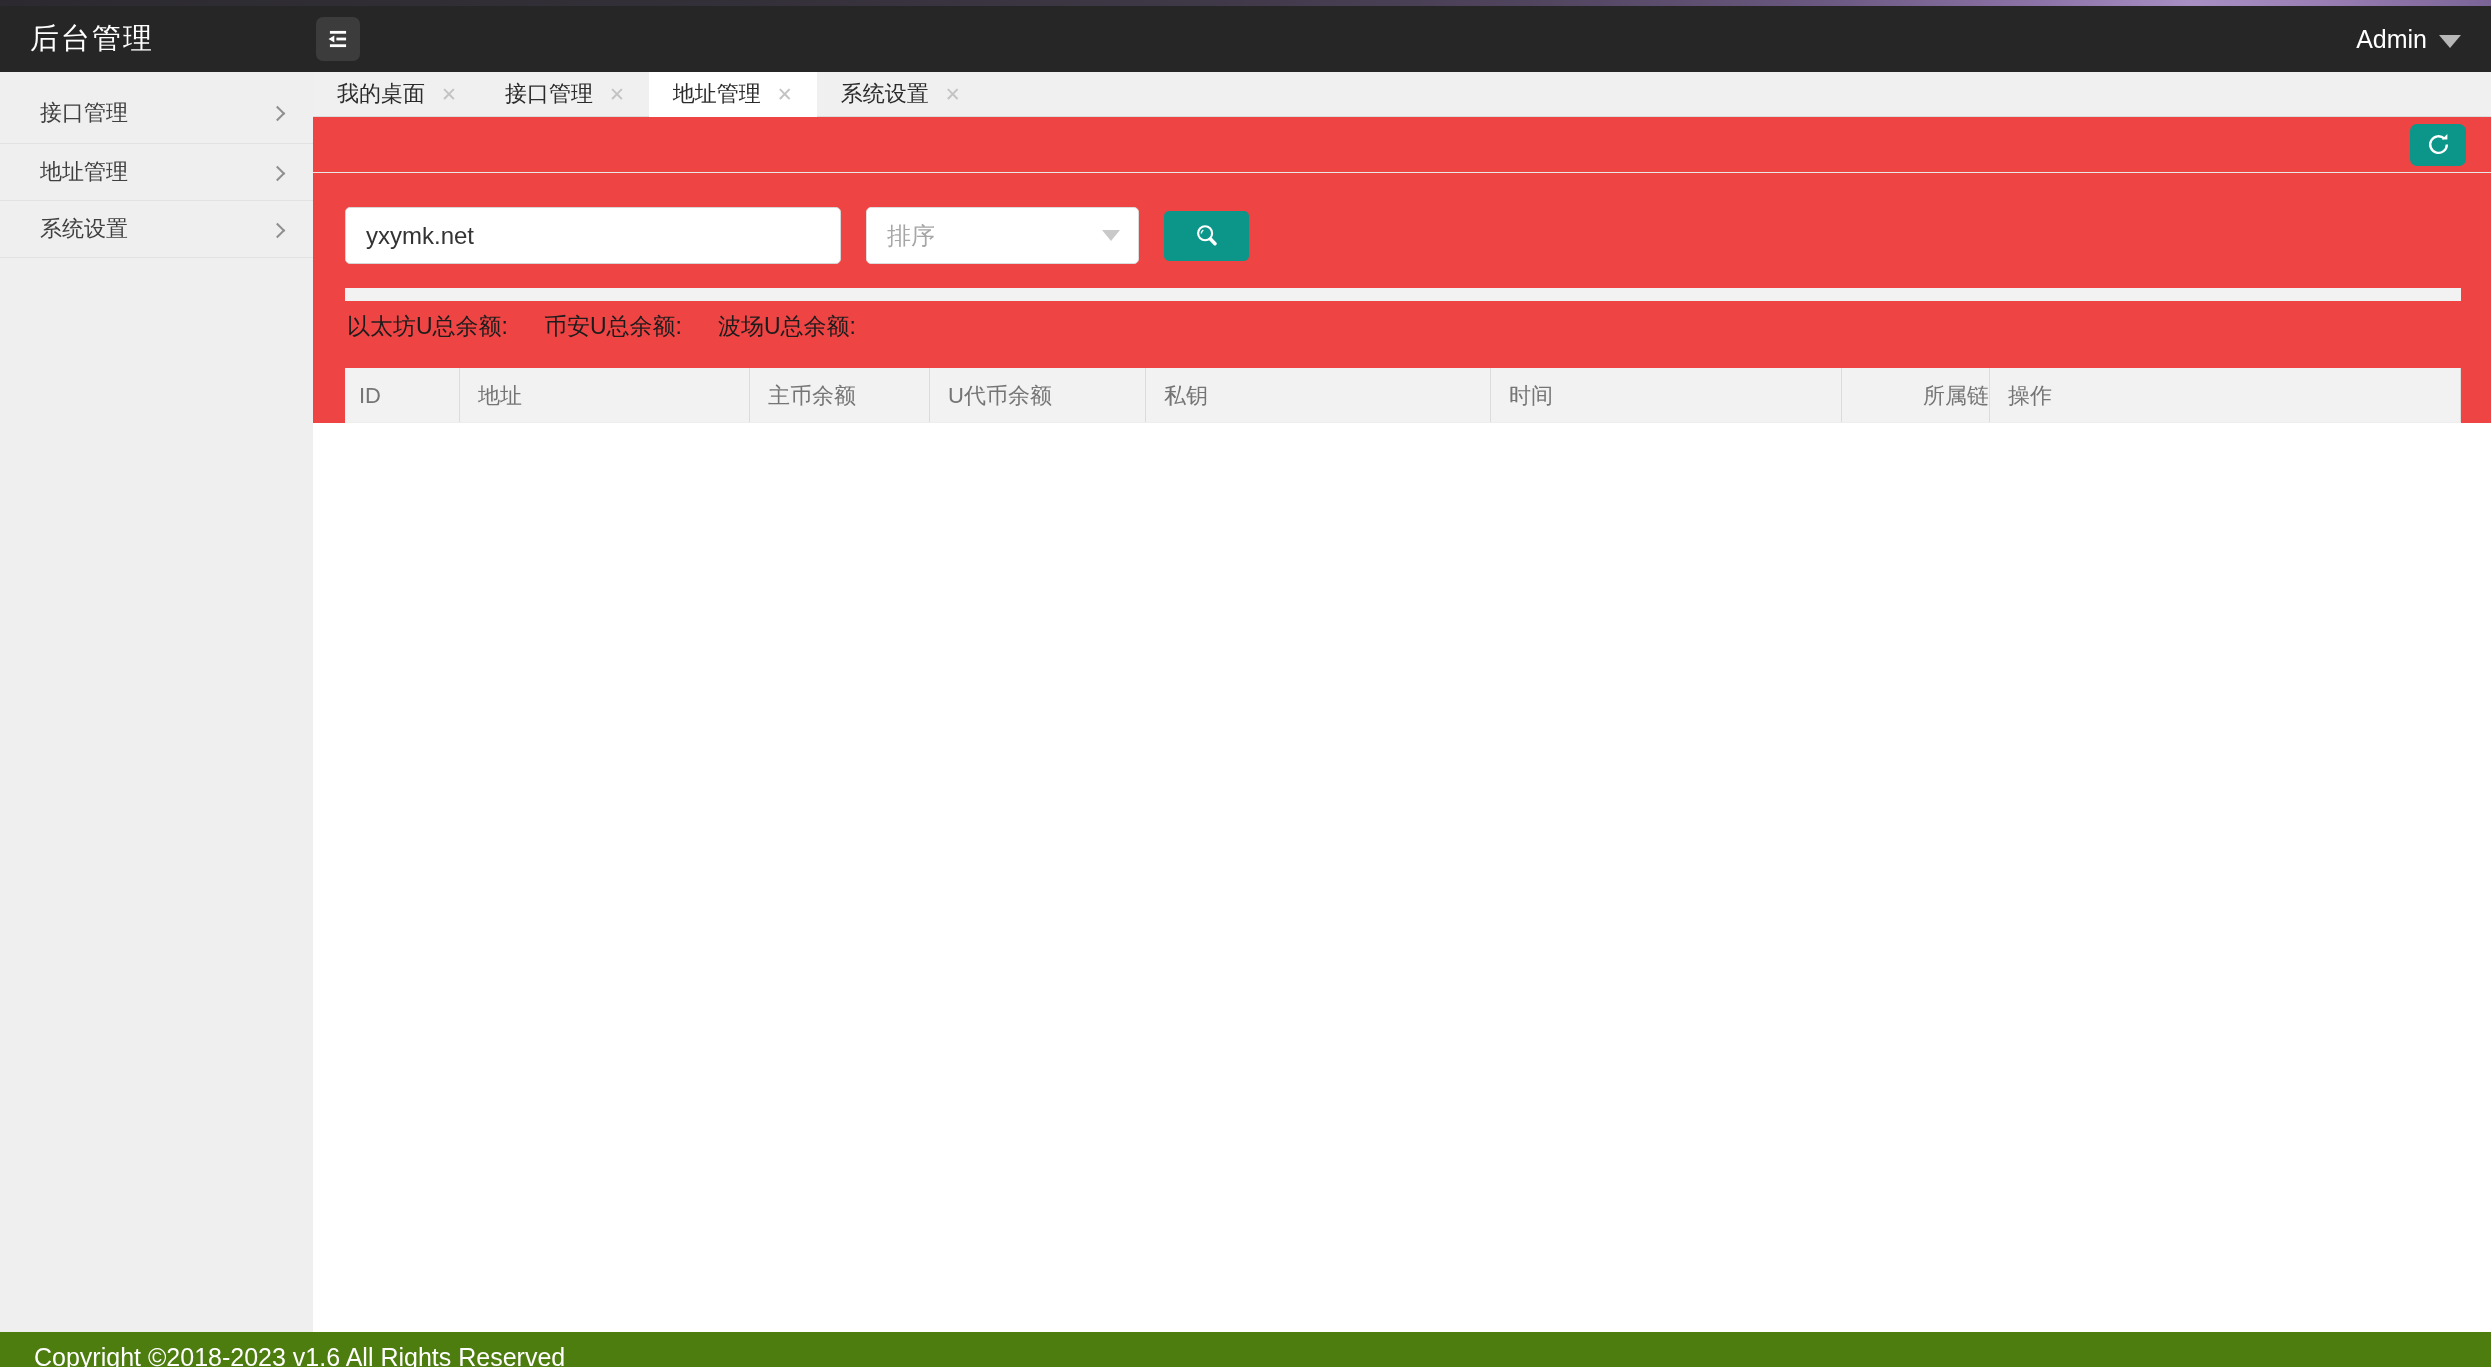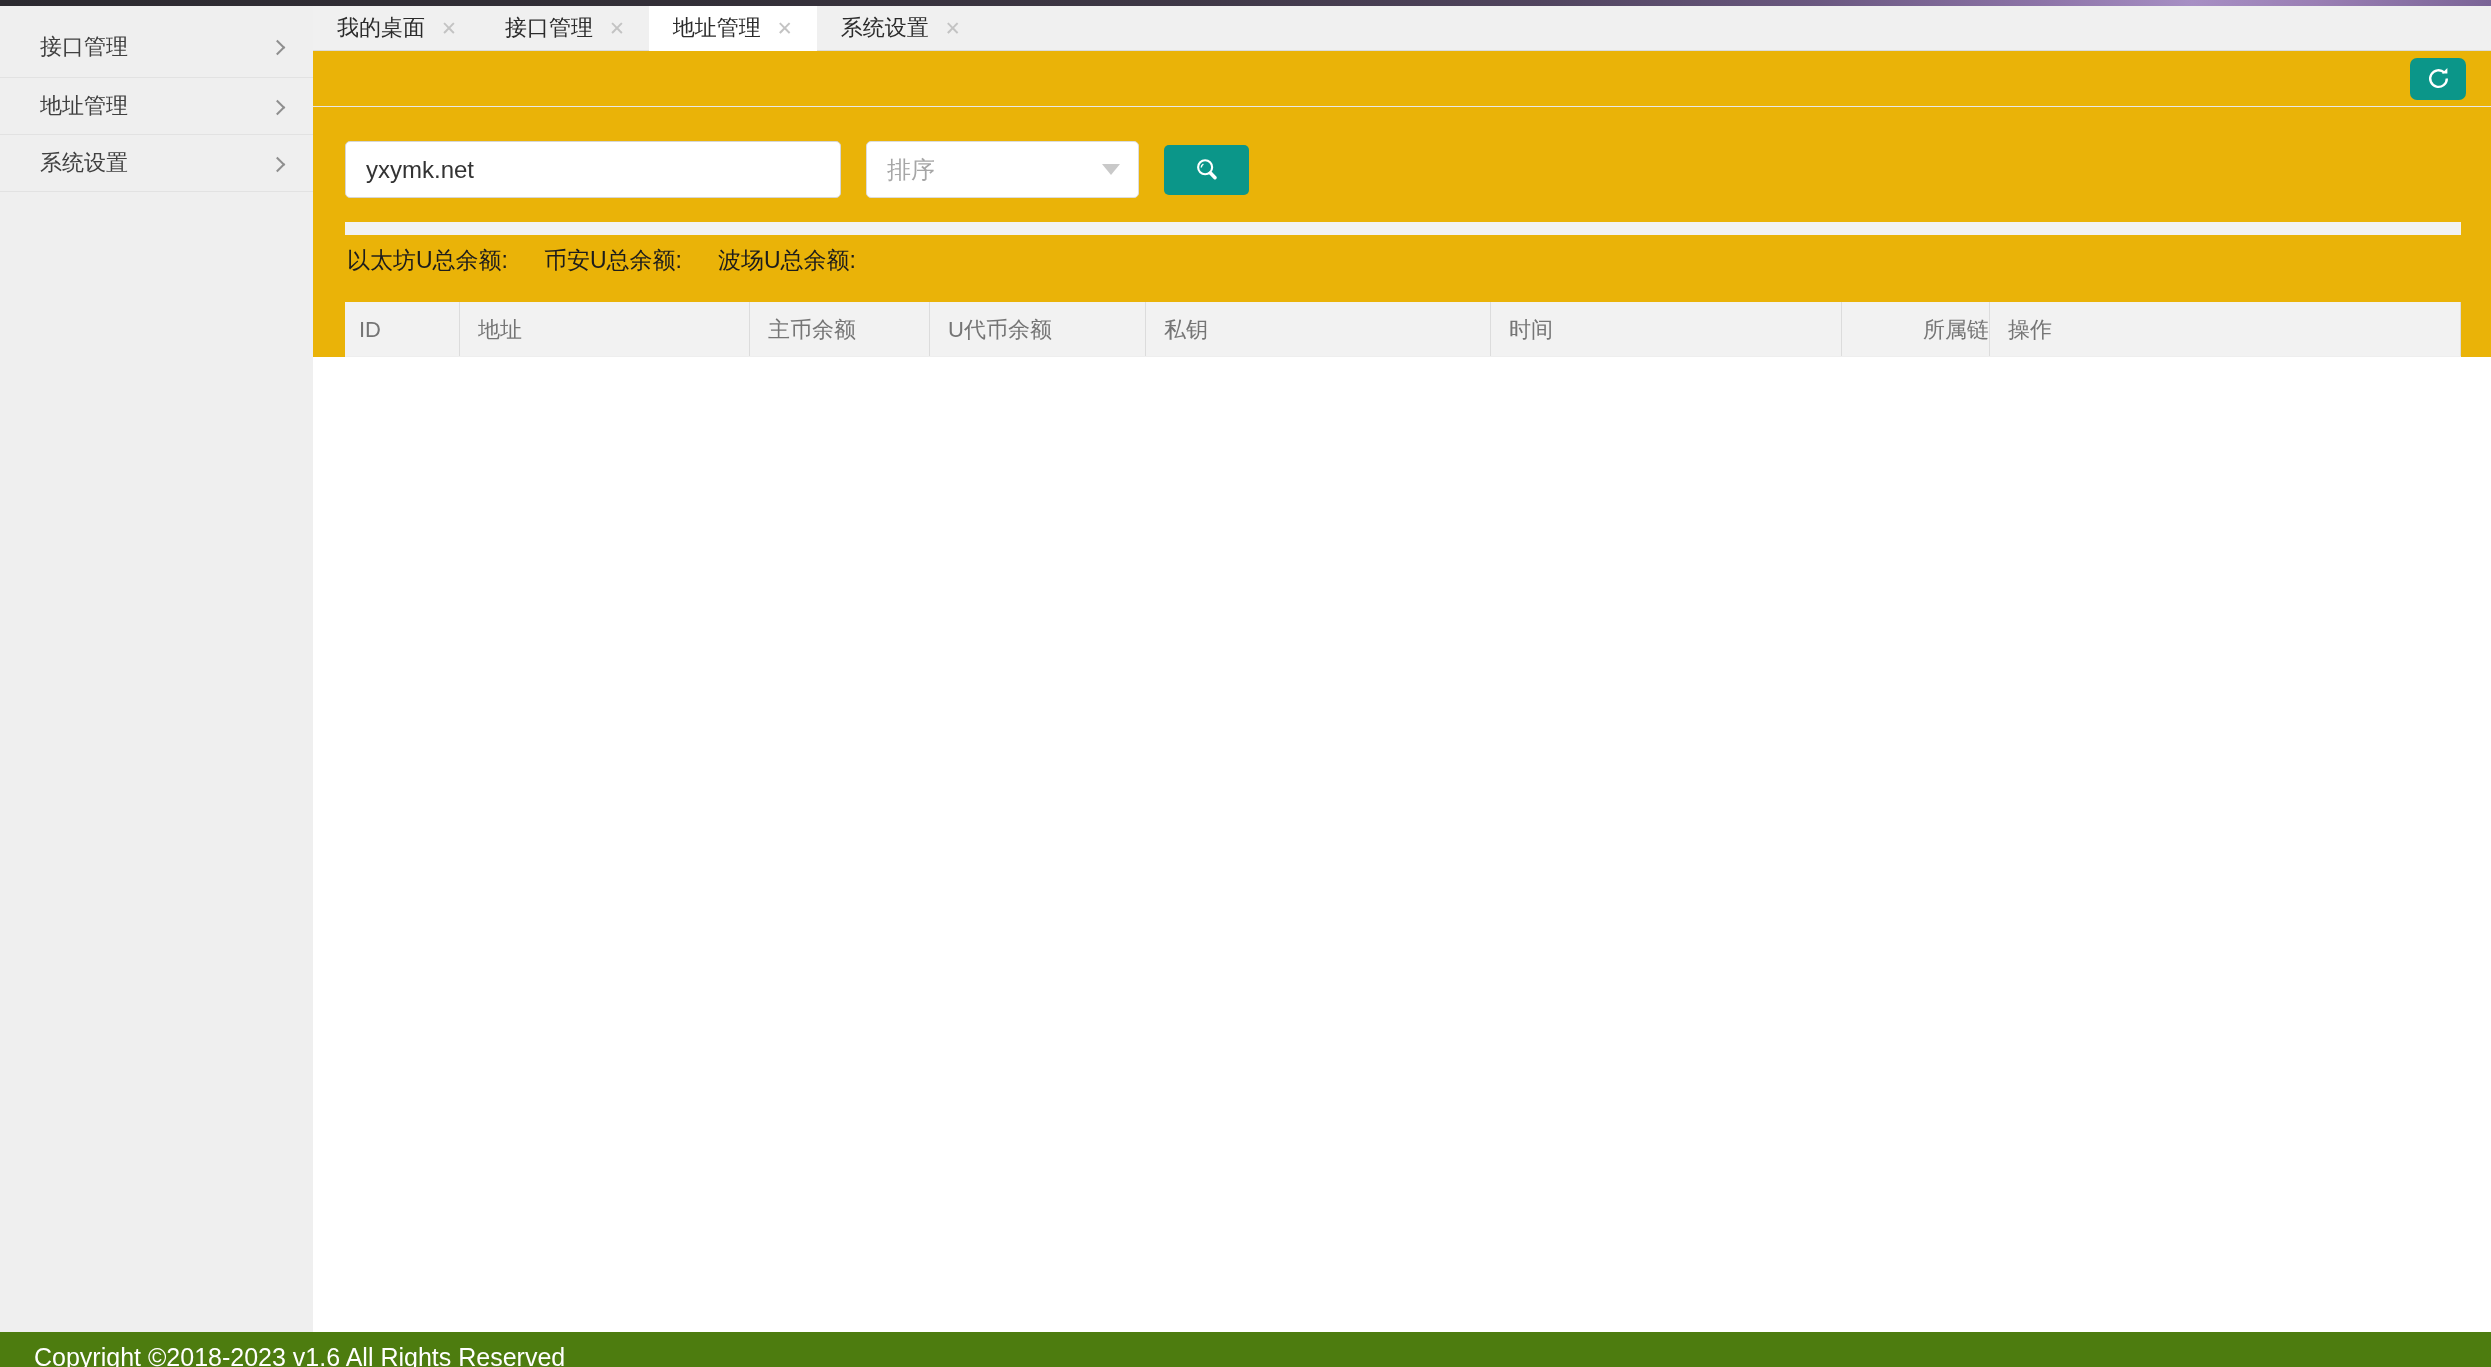--- a/index.html
+++ b/index.html
@@ -22,21 +22,21 @@
   .caret-lg { width:0; height:0; border-left:11px solid transparent; border-right:11px solid transparent; border-top:13px solid #b7b7b7; margin-top:4px; }
 
   
   .main { flex:1; display:flex; min-height:0; }
   aside { width:313px; background:#efefef; padding-top:10px; flex:0 0 auto; }
   .side-item { height:57px; display:flex; align-items:center; justify-content:space-between;
     padding:0 30px 0 40px; border-bottom:1px solid #e2e2e2; font-size:22px; color:#404040; cursor:pointer; }
   .side-item:first-child { height:62px; }
   .chev { width:11px; height:11px; border-top:2px solid #8f8f8f; border-right:2px solid #8f8f8f; transform:rotate(45deg); margin-top:2px; }
 
-  .content { flex:1; display:flex; flex-direction:column; background:#eab308; min-width:0; }
+  .content { flex:1; display:flex; flex-direction:column; background:#ef4444; min-width:0; }
 
   
   .tabbar { height:45px; background:#f0f0f0; border-bottom:1px solid #dcdcdc; display:flex; flex:0 0 auto; }
   .tab { display:flex; align-items:center; padding:0 24px; font-size:22px; color:#2b2b2b; cursor:pointer; }
   .tab .tab-close { margin-left:16px; color:#c3c3c3; font-size:19px; line-height:1; }
   .tab.active { background:#fff; margin-bottom:-1px; border-bottom:1px solid #fff; }
 
   
   .toolbar { height:56px; border-bottom:1px solid #e8e8e8; display:flex; align-items:center; justify-content:flex-end; padding-right:25px; flex:0 0 auto; }
   .refresh-btn { width:56px; height:42px; background:#0b9689; border:none; border-radius:7px; cursor:pointer;
@@ -69,20 +69,36 @@
   footer { height:35px; background:#4d7c0f; overflow:hidden; flex:0 0 auto; }
   footer span { display:block; color:#fff; font-size:25px; padding:11px 0 0 34px; }
 </style>
 </head>
 <body>
 
 <div class="screen">
 
   <div class="top-strip"></div>
 
+  <header>
+    <div class="brand">后台管理</div>
+    <button class="collapse-btn">
+      <svg width="28" height="28" viewBox="0 0 26 26">
+        <rect x="5.5" y="5.5" width="15" height="2.6" fill="#fff"></rect>
+        <rect x="11.5" y="11.7" width="9" height="2.6" fill="#fff"></rect>
+        <polygon points="4.2,13 9.6,9.7 9.6,16.3" fill="#fff"></polygon>
+        <rect x="5.5" y="17.9" width="15" height="2.6" fill="#fff"></rect>
+      </svg>
+    </button>
+    <div class="hspacer"></div>
+    <div class="user">
+      <span class="user-name">Admin</span>
+      <span class="caret-lg"></span>
+    </div>
+  </header>
 
   <div class="main">
 
     <aside>
       <div class="side-item">
         <span>接口管理</span>
         <i class="chev"></i>
       </div>
       <div class="side-item">
         <span>地址管理</span>

